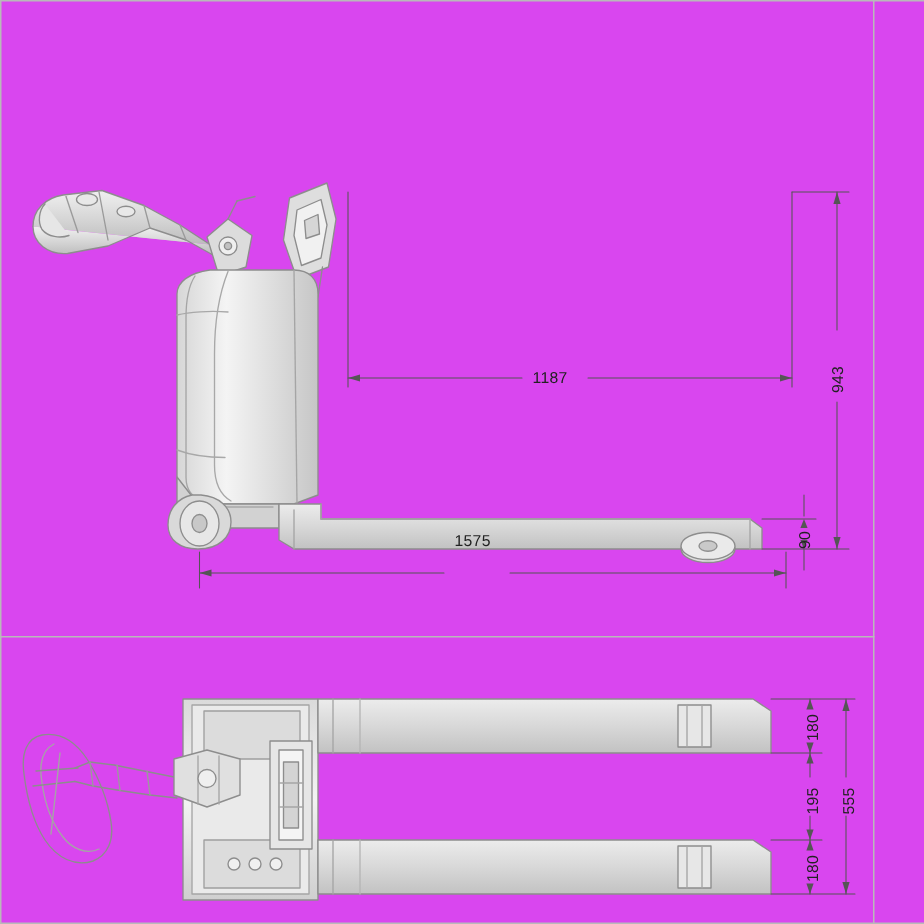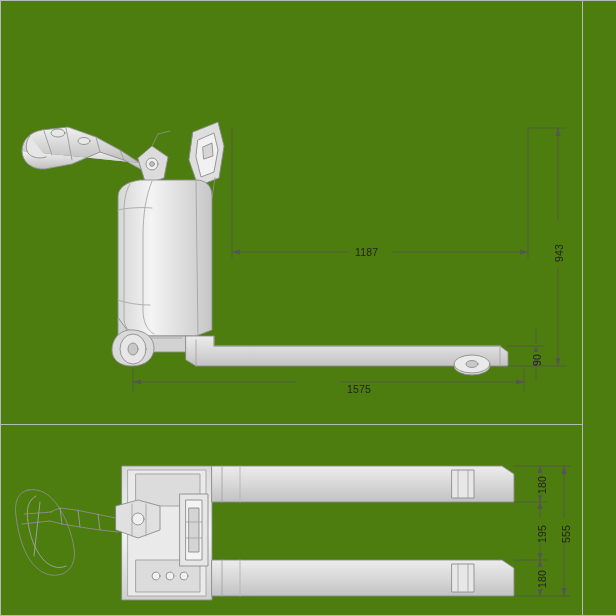--- a/index.html
+++ b/index.html
@@ -10,21 +10,21 @@
   body {
     width: 616px;
     height: 616px;
     font-family: "Liberation Sans", sans-serif;
     overflow: hidden;
   }
   #sheet {
     position: relative;
     width: 616px;
     height: 616px;
-    background: #4d7c0f;
+    background: #d946ef;
   }
   .frame-line {
     position: absolute;
     background: #b9b9b9;
   }
   .dim-text {
     position: absolute;
     font-size: 10.5px;
     color: #222222;
     letter-spacing: 0.2px;
@@ -249,20 +249,20 @@
         <path d="M564 466 l-2.4 8 h4.8 z" fill="#555555" stroke="none"></path>
         <path d="M564 596 l-2.4 -8 h4.8 z" fill="#555555" stroke="none"></path>
       </g>
 
     </g>
   </svg>
 
   <div class="dim-text" style="left:355px; top:246px;">1187</div>
   <div class="dim-text vert" style="left:553px; top:262px;">943</div>
   <div class="dim-text vert" style="left:531px; top:366px;">90</div>
-  <div class="dim-text" style="left:303px; top:383px;margin-left:44px;">1575</div>
+  <div class="dim-text" style="left:303px; top:355px;">1575</div>
 
   <div class="dim-text vert" style="left:536px; top:494px;">180</div>
   <div class="dim-text vert" style="left:536px; top:543px;">195</div>
   <div class="dim-text vert" style="left:560px; top:543px;">555</div>
   <div class="dim-text vert" style="left:536px; top:588px;">180</div>
 
 </div>
 
 </body></html>

